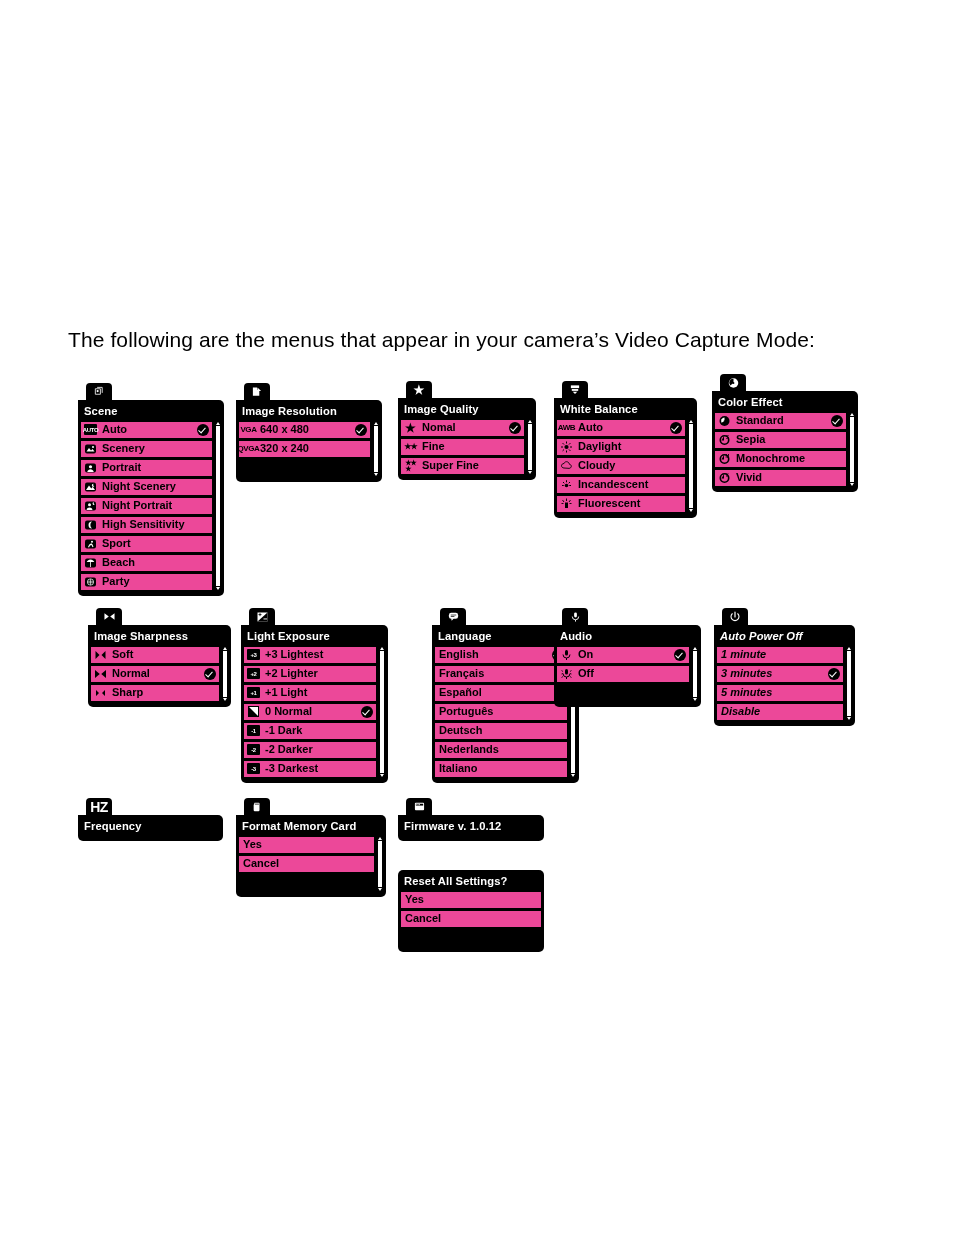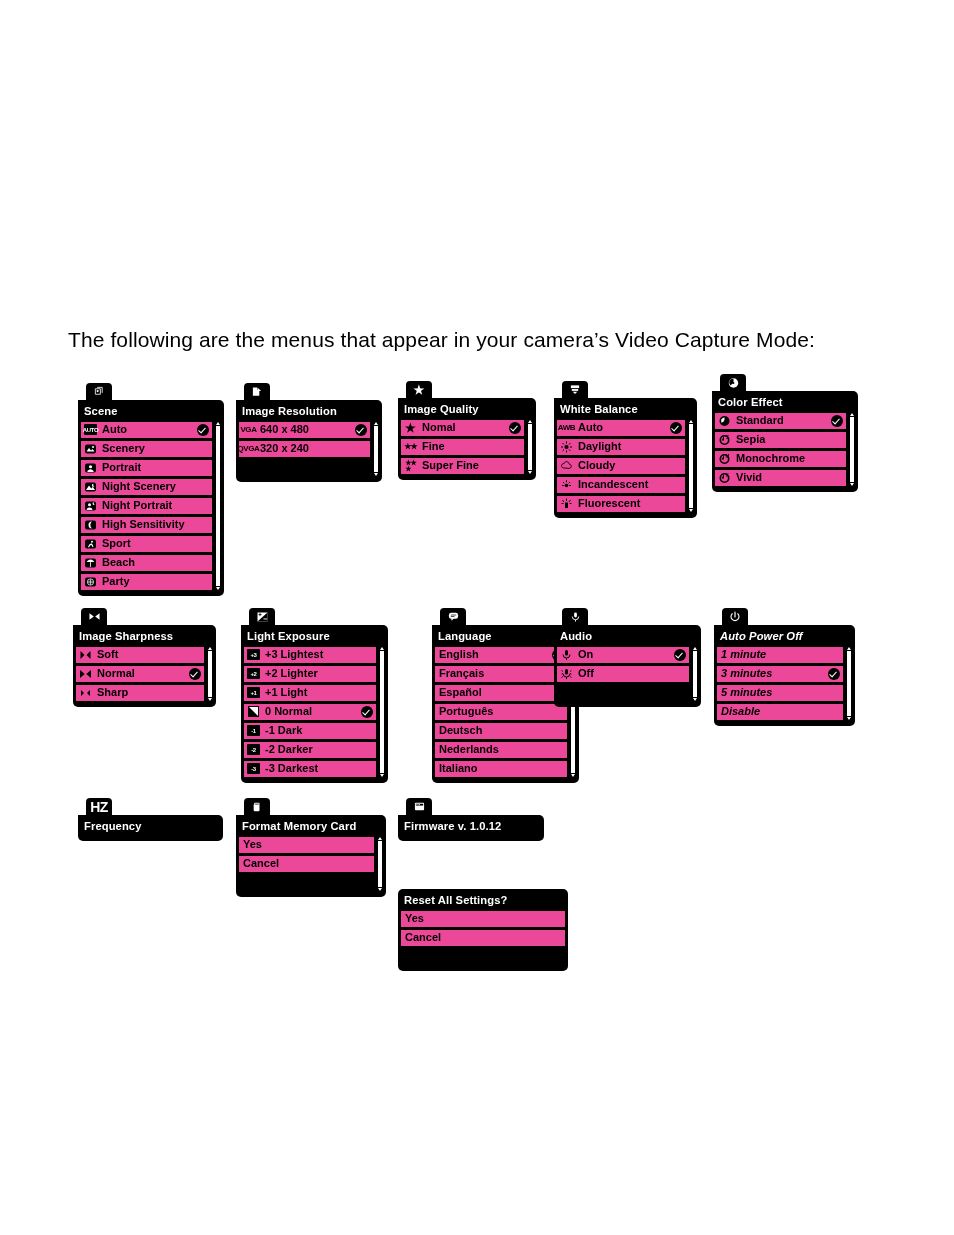--- a/index.html
+++ b/index.html
@@ -533,21 +533,21 @@
             </div>
           </div>
           <div class="sbar">
             <span class="arw up"></span>
             <span class="track"></span>
             <span class="arw dn"></span>
           </div>
         </div>
       </div>
     </div>
-    <div class="menu" style="left: 73px; top: 608px; width: 143px;">
+    <div class="menu" style="left: 88px; top: 608px; width: 143px;">
       <div class="menu-tab">
         <svg width="13" height="11" viewBox="0 0 24 24" fill="#fff">
           <path d="M1 5v14l9.5-7zM23 5v14l-9.5-7z" fill="#fff"></path>
         </svg>
       </div>
       <div class="menu-body tl-flat">
         <div class="menu-title">Image Sharpness</div>
         <div class="rows-wrap">
           <div class="rows">
             <div class="row">
@@ -859,21 +859,21 @@
             <rect x="5" y="7" width="2" height="2"></rect>
             <rect x="8" y="7" width="2" height="2"></rect>
             <rect x="11" y="7" width="2" height="2"></rect>
           </g>
         </svg>
       </div>
       <div class="menu-body tl-flat">
         <div class="menu-title">Firmware v. 1.0.12</div>
       </div>
     </div>
-    <div class="menu" style="left: 398px; top: 889px; width: 170px;">
+    <div class="menu" style="left: 398px; top: 870px; width: 146px;">
       <div class="menu-body">
         <div class="menu-title">Reset All Settings?</div>
         <div class="rows-wrap">
           <div class="rows">
             <div class="row">
               <span class="ico blank"></span>
               <span class="label">Yes</span>
               <span class="check hidden"></span>
             </div>
             <div class="row">

